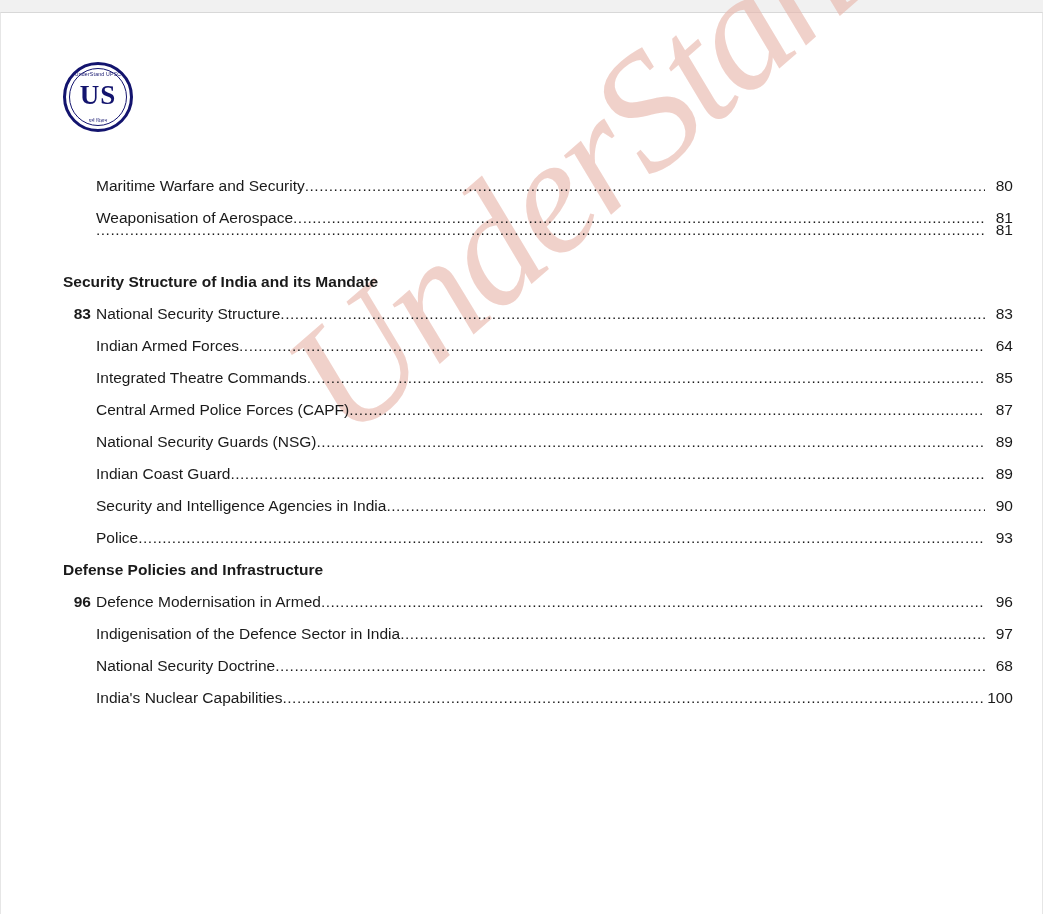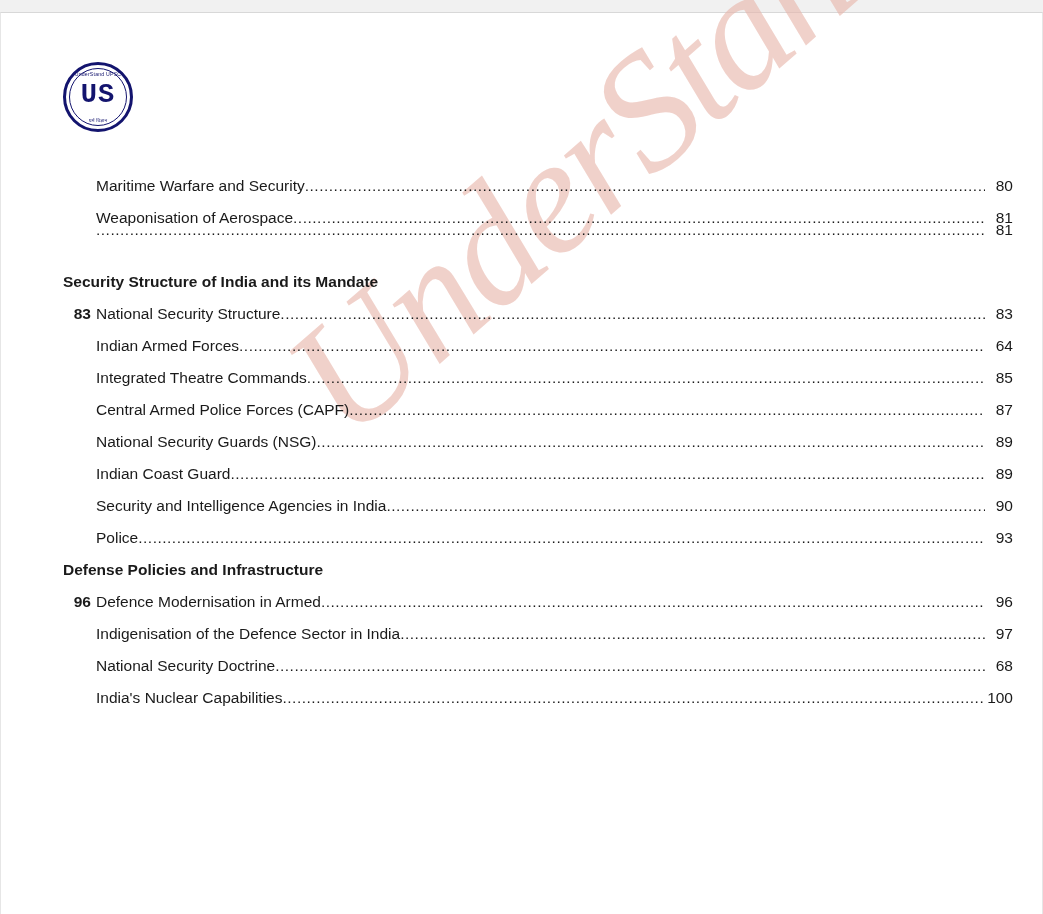--- a/index.html
+++ b/index.html
@@ -63,21 +63,21 @@
     width: 58px; height: 58px;
     border-radius: 50%;
     border: 1px solid #13146e;
     box-sizing: border-box;
   }
   .logo-us {
     position: absolute;
     top: 20px; left: 0;
     width: 70px;
     text-align: center;
-    font-family: Liberation Mono, monospace;
+    font-family: Liberation Serif, serif;
     font-weight: bold;
     font-size: 27px;
     color: #13146e;
     line-height: 1;
     letter-spacing: 1px;
   }
   .logo-top-text {
     position: absolute;
     top: 9px; left: 0;
     width: 70px;

